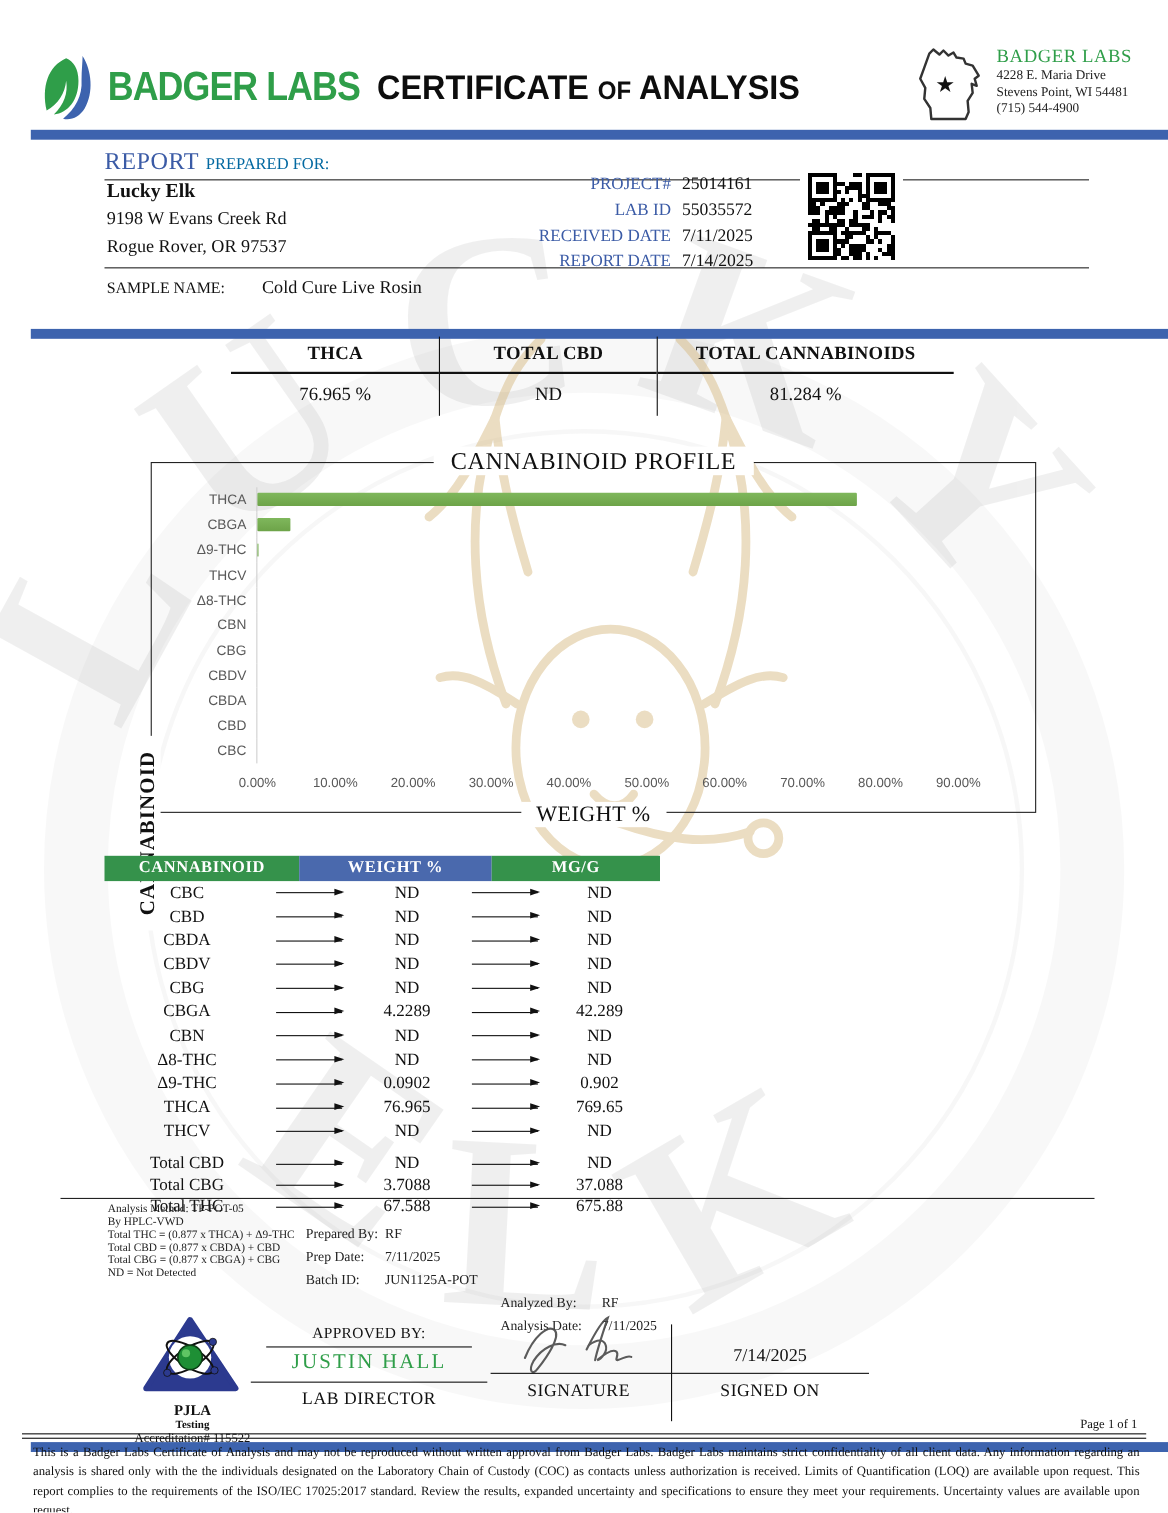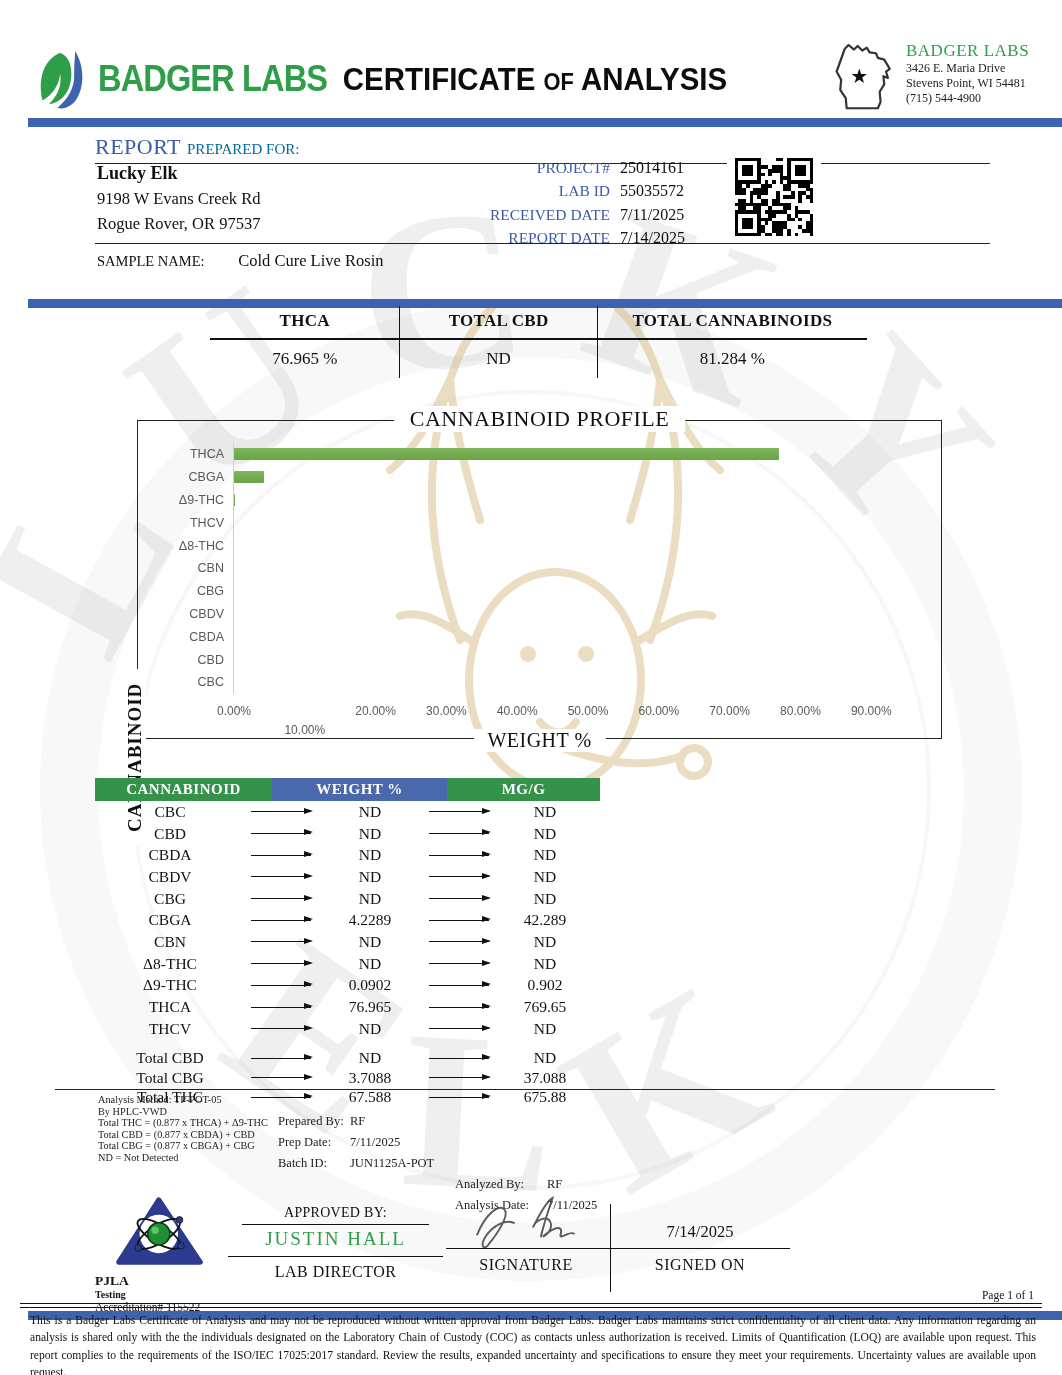--- a/index.html
+++ b/index.html
@@ -74,21 +74,21 @@
   
   #hr-foot{position:absolute;left:55px;top:1089px;width:940px;border-top:1.3px solid #222;}
   #fn-left{position:absolute;left:98px;top:1094px;font-size:10.3px;line-height:11.6px;color:#222;}
   .fn-col{position:absolute;font-size:12.5px;color:#222;}
   .fn-row{display:flex;height:21px;}
   .fn-label{width:72px;}
   .fn-label.wide{width:92px;}
   #fn-mid{left:278px;top:1096px;}
   #fn-right{left:455px;top:1096px;}
   
-  #pjla-block{position:absolute;left:95px;top:1194px;width:160px;}
+  #pjla-block{position:absolute;left:95px;top:1194px;width:160px;text-align:center;}
   #pjla-name{font-weight:bold;font-size:13.5px;margin-top:1px;}
   #pjla-testing{font-weight:bold;font-size:10px;}
   #pjla-accred{font-size:11.5px;margin-top:1px;}
   #approved-block{position:absolute;left:238px;top:1205px;width:195px;text-align:center;}
   #approved-label{font-size:14px;letter-spacing:.3px;}
   .appr-line{border-top:1.8px solid #111;margin:3px 0 2px;}
   #approved-name{color:#2f9e49;font-size:19px;letter-spacing:2px;padding:1px 0 3px;}
   #approved-title{font-size:16px;letter-spacing:.5px;padding-top:4px;}
   #sig-zone{position:absolute;left:436px;top:1192px;width:354px;}
   #sig-svg{position:absolute;left:20px;top:0;}
@@ -158,21 +158,21 @@
     <span>ANALYSIS</span>
   </div>
 
   <div id="lab-block" class="fg">
     <svg width="66" height="76" viewBox="0 0 72 80">
       <path d="M14,8 L18,4 L24,9 L28,5 L33,10 L38,7 L41,12 L48,13 L50,18 L57,20 L63,30 L59,33 L61,40 L56,38 L57,47 L52,55 L53,66 L50,73 L16,73 L15,62 L9,53 L10,42 L5,33 L9,22 Z" fill="#fff" stroke="#333" stroke-width="2.4" stroke-linejoin="round"></path>
       <text x="20" y="46" font-size="22" fill="#111">★</text>
     </svg>
     <div id="lab-text">
       <div id="lab-name">BADGER LABS</div>
-      <div class="lab-addr">3426 E. Maria Drive</div>
+      <div class="lab-addr">4228 E. Maria Drive</div>
       <div class="lab-addr">Stevens Point, WI 54481</div>
       <div class="lab-addr">(715) 544-4900</div>
     </div>
   </div>
 
   <div class="bluebar fg" style="top:118px"></div>
 
   <div id="report-head" class="fg">
     <span id="report-word">REPORT</span><span id="prepared-for">PREPARED FOR:</span>
   </div>
@@ -451,21 +451,21 @@
         </div>
       <div class="crow">
           <span class="clab">CBC</span>
           <div class="cplot">
             <div class="cbar" style="width: 0%;"></div>
           </div>
         </div>
     </div>
     <div id="cticks">
       <span class="ctick" style="left: 0%;">0.00%</span>
-      <span class="ctick" style="left: 10.101%; margin-top: 19px;">10.00%</span>
+      <span class="ctick" style="left: 10.101%;">10.00%</span>
       <span class="ctick" style="left: 20.202%;">20.00%</span>
       <span class="ctick" style="left: 30.303%;">30.00%</span>
       <span class="ctick" style="left: 40.404%;">40.00%</span>
       <span class="ctick" style="left: 50.5051%;">50.00%</span>
       <span class="ctick" style="left: 60.6061%;">60.00%</span>
       <span class="ctick" style="left: 70.7071%;">70.00%</span>
       <span class="ctick" style="left: 80.8081%;">80.00%</span>
       <span class="ctick" style="left: 90.9091%;">90.00%</span>
     </div>
     <div id="chart-xlab">WEIGHT %</div>

